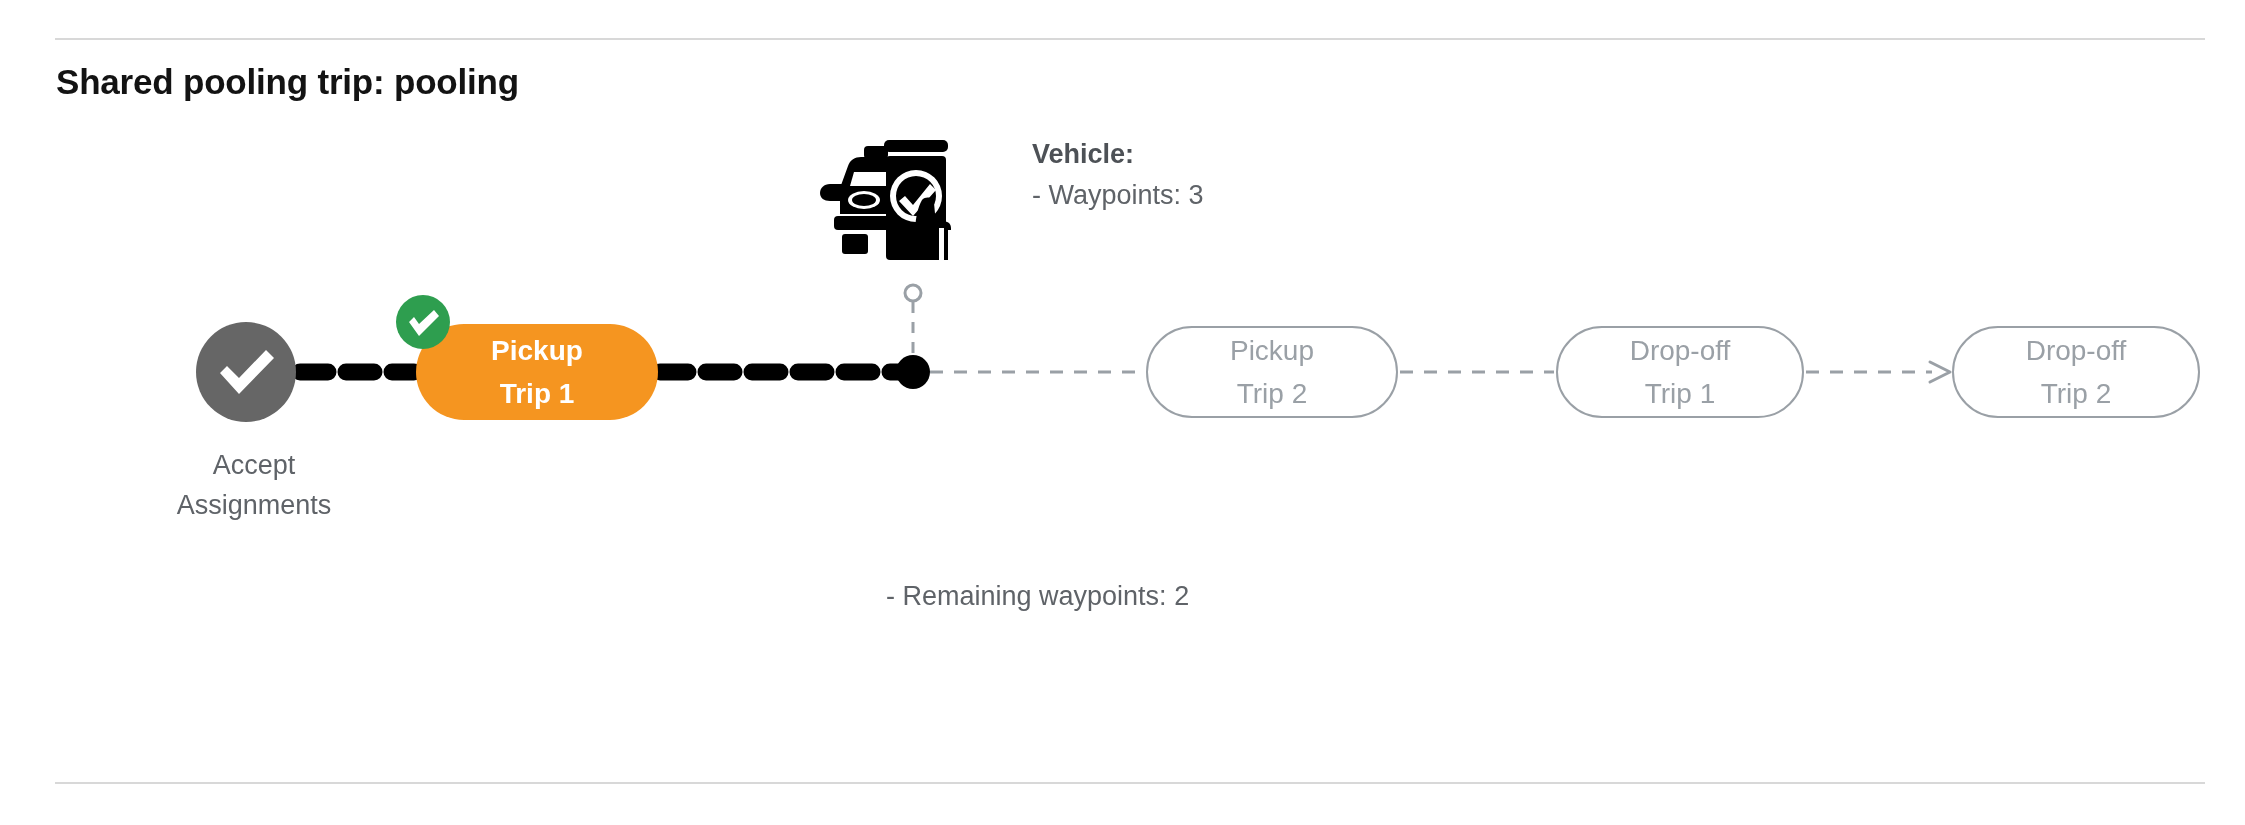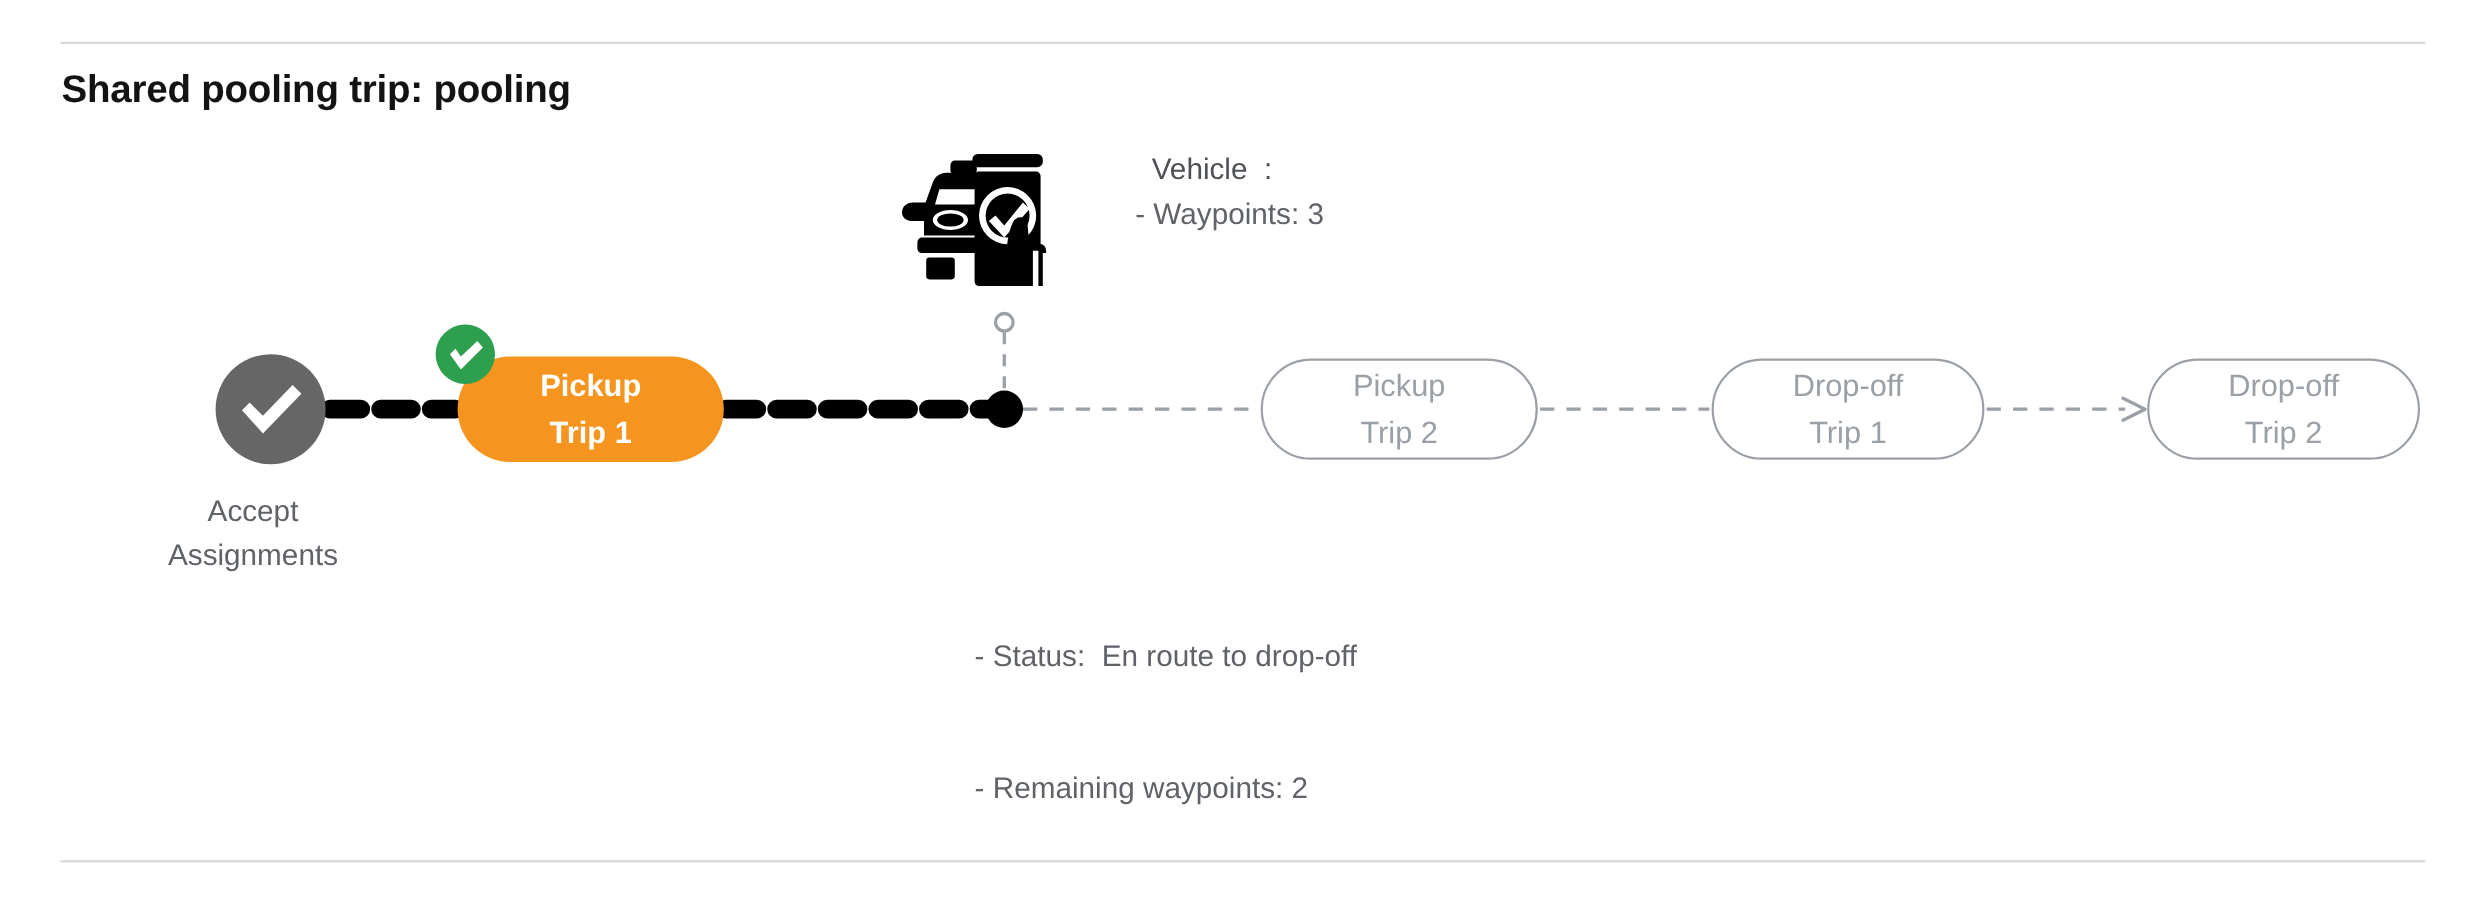--- a/index.html
+++ b/index.html
@@ -49,21 +49,21 @@
   
   .vehicle-info {
     position: absolute;
     left: 1032px;
     top: 134px;
     font-size: 27px;
     line-height: 41px;
     color: #5f6368;
     white-space: nowrap;
   }
-  .vehicle-info .k { font-weight: normal; color: #4d5156; margin-left: 15px; }
+  .vehicle-info .k { font-weight: bold; color: #4d5156; }
 
   
   .timeline {
     position: absolute;
     left: 0;
     top: 0;
     width: 2245px;
     height: 825px;
     pointer-events: none;
   }
@@ -76,21 +76,21 @@
     top: 322px;
     width: 100px;
     height: 100px;
     border-radius: 50%;
     background: #666666;
   }
   .node-accept svg { position: absolute; left: 0; top: 0; }
 
   .accept-label {
     position: absolute;
-    left: 80px;
+    left: 104px;
     top: 445px;
     width: 300px;
     text-align: center;
     font-size: 27px;
     line-height: 40px;
     color: #5f6368;
   }
 
   .pill-active {
     position: absolute;
@@ -245,20 +245,19 @@
 <div class="pill-pending p2">
   <span>Drop-off</span>
   <span>Trip 1</span>
 </div>
 <div class="pill-pending p3">
   <span>Drop-off</span>
   <span>Trip 2</span>
 </div>
 
 <div class="trips-info">
-  <div class="row">- Status:  En route to drop-off</div>
   <div class="row">- Remaining waypoints: 2</div>
   
   
   
 </div>
 
 <div class="divider bottom"></div>
 
 </body></html>

